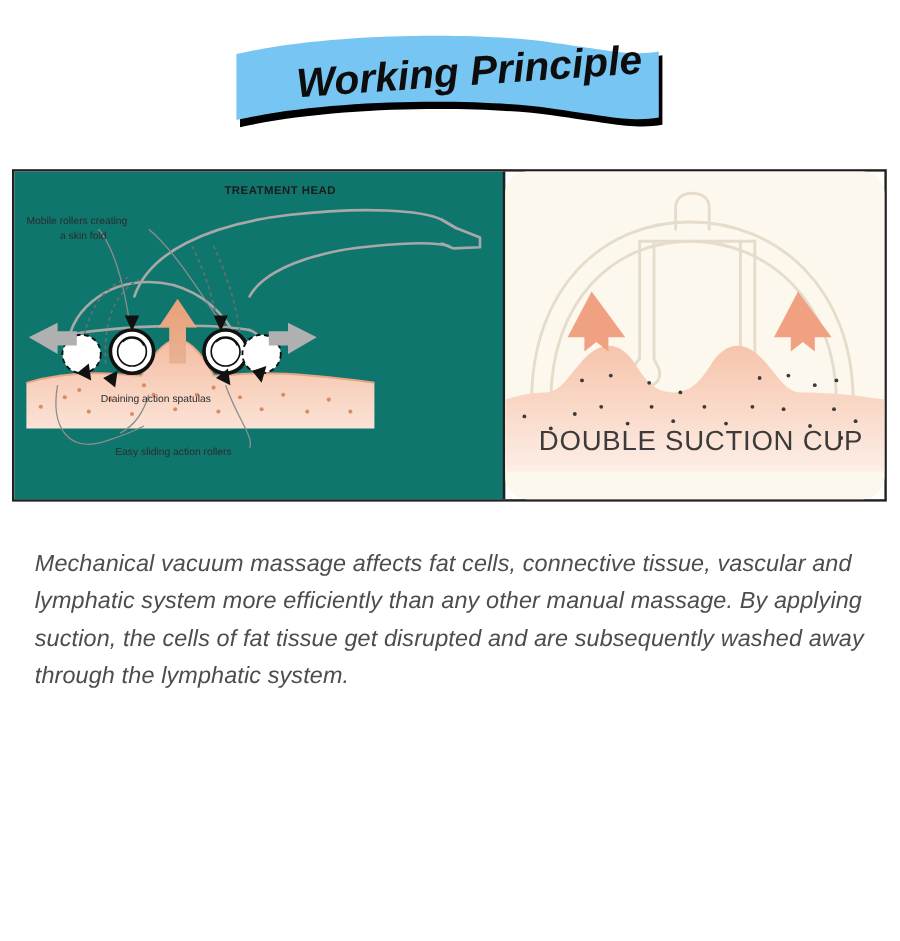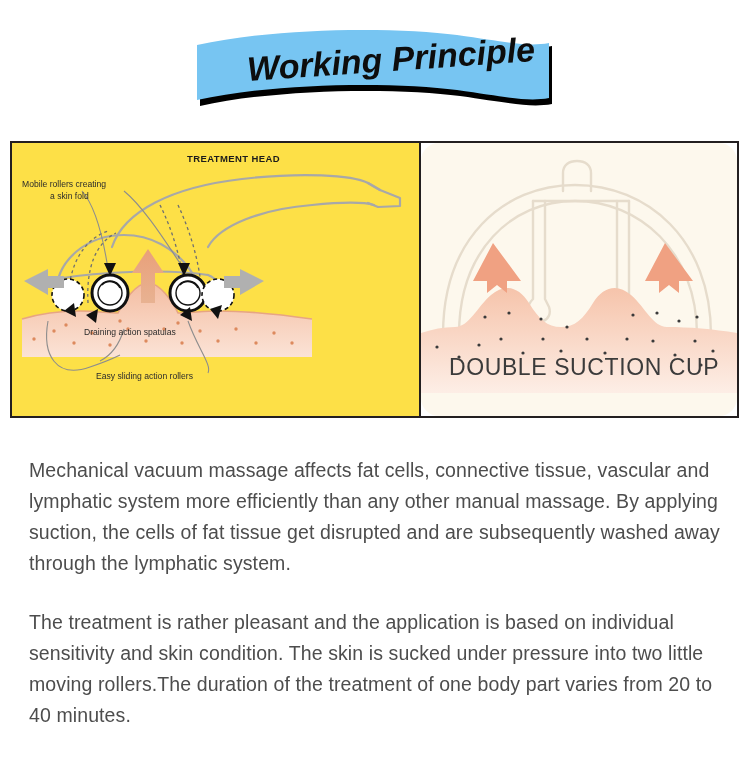--- a/index.html
+++ b/index.html
@@ -47,21 +47,21 @@
     width: 729px;
     height: 277px;
     border: 2px solid #231f20;
     box-sizing: border-box;
     display: flex;
     background: #ffffff;
   }
   .panel-left {
     width: 409px;
     height: 100%;
-    background: #fde047;
+    background: #0f766e;
     position: relative;
     border-right: 2px solid #231f20;
     box-sizing: border-box;
     overflow: hidden;
   }
   .panel-right {
     flex: 1;
     height: 100%;
     background: #fdf8ed;
     position: relative;
@@ -92,20 +92,21 @@
     fill: #3b3b3b;
     letter-spacing: 0.6px;
   }
 
   
   .body-copy {
     position: absolute;
     left: 29px;
     top: 455px;
     width: 700px;
+    font-style: italic;
   }
   .body-copy p {
     margin: 0 0 28px 0;
     font-family: "Liberation Sans", sans-serif;
     font-size: 19.5px;
     line-height: 31px;
     color: #4d4d4d;
     letter-spacing: 0.1px;
   }
   .body-copy p:last-child { margin-bottom: 0; }
@@ -308,16 +309,15 @@
           <path d="M244 100 L 272 138 L 258 138 L 258 150 L 248 142 L 238 150 L 238 138 L 224 138 Z"></path>
         </g>
 
         <text class="lbl-suction" x="28" y="232">DOUBLE SUCTION CUP</text>
       </svg>
     </div>
   </div>
 
   <div class="body-copy">
     <p>Mechanical vacuum massage affects fat cells, connective tissue, vascular and lymphatic system more efficiently than any other manual massage. By applying suction, the cells of fat tissue get disrupted and are subsequently washed away through the lymphatic system.</p>
-    <p>The treatment is rather pleasant and the application is based on individual sensitivity and skin condition. The skin is sucked under pressure into two little moving rollers.The duration of the treatment of one body part varies from 20 to 40 minutes.</p>
   </div>
 
 </div>
 
 </body></html>

